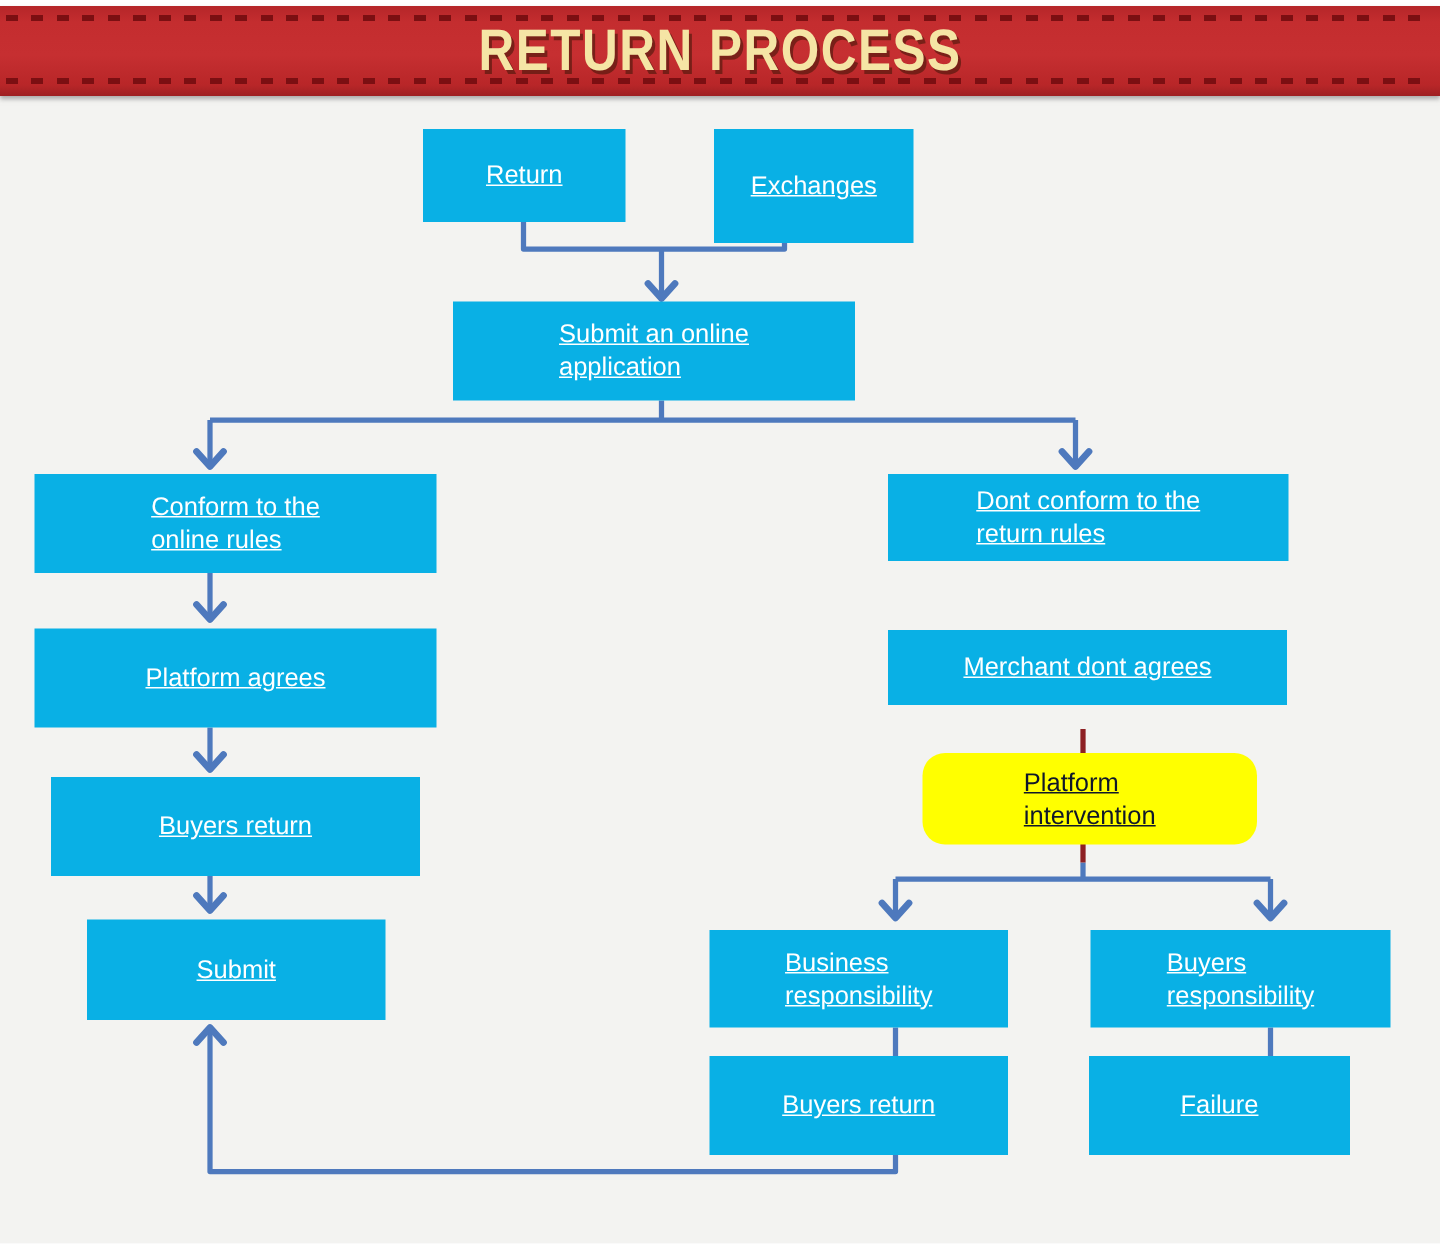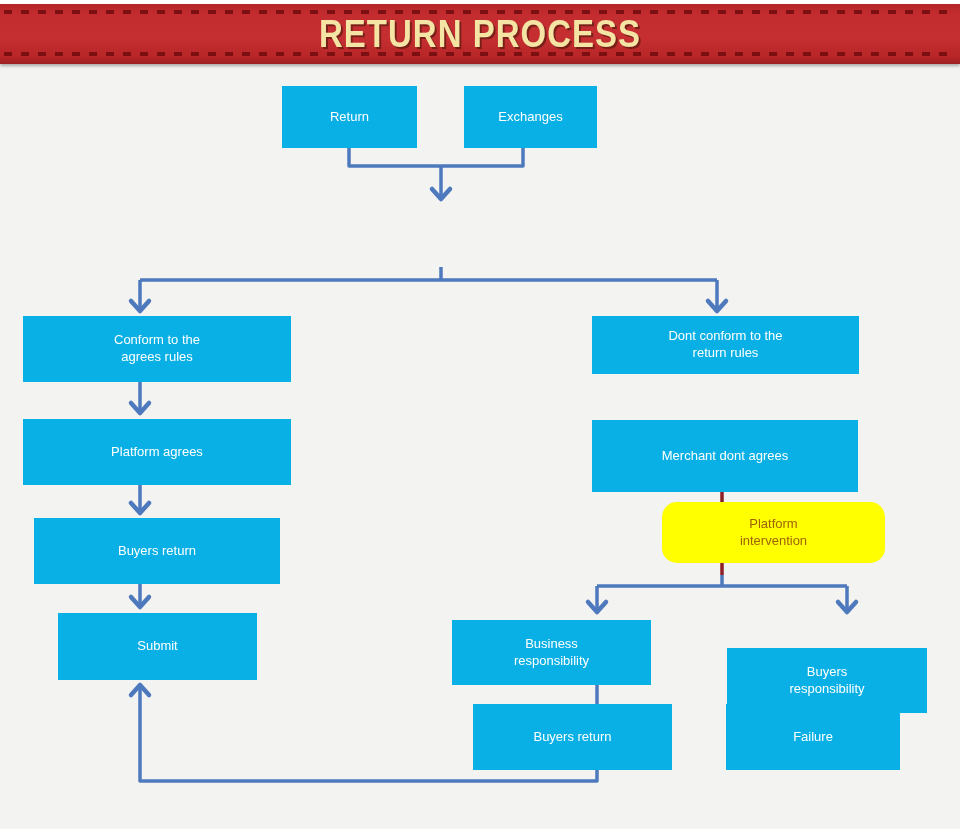--- a/index.html
+++ b/index.html
@@ -41,46 +41,45 @@
     transform: scaleY(1.18);
     text-shadow: 2px 2px 0 rgba(80,25,12,0.65);
   }
 
   
   .node {
     position: absolute;
     background: #09b0e5;
     color: #ffffff;
     display: flex; align-items: center; justify-content: center;
-    text-align: center;
-    font-size: 13px;
+    font-size: 17px;
     line-height: 1.28;
     white-space: pre-line;
     z-index: 2;
+    text-decoration: underline;
   }
   .node.highlight {
     background: #ffff00;
-    color: #a16207;
+    color: #0f172a;
     border-radius: 15px;
     z-index: 3;
-    margin-left: 47px;
   }
 
   .n-return            { left: 282px; top: 86px;  width: 135px; height: 62px; }
-  .n-exchanges         { left: 464px; top: 86px;  width: 133px; height: 62px; }
+  .n-exchanges         { left: 476px; top: 86px;  width: 133px; height: 76px; }
   .n-submit            { left: 302px; top: 201px; width: 268px; height: 66px; }
   .n-conform           { left: 23px;  top: 316px; width: 268px; height: 66px; }
   .n-dont-conform      { left: 592px; top: 316px; width: 267px; height: 58px; }
   .n-merchant-agrees   { left: 23px;  top: 419px; width: 268px; height: 66px; }
-  .n-merchant-dont     { left: 592px; top: 420px; width: 266px; height: 72px; }
+  .n-merchant-dont     { left: 592px; top: 420px; width: 266px; height: 50px; }
   .n-platform          { left: 615px; top: 502px; width: 223px; height: 61px; }
   .n-buyers-return     { left: 34px;  top: 518px; width: 246px; height: 66px; }
   .n-success           { left: 58px;  top: 613px; width: 199px; height: 67px; }
-  .n-business-resp     { left: 452px; top: 620px; width: 199px; height: 65px; }
-  .n-buyers-resp       { left: 727px; top: 620px; width: 200px; height: 65px; margin-top: 28px; }
+  .n-business-resp     { left: 473px; top: 620px; width: 199px; height: 65px; }
+  .n-buyers-resp       { left: 727px; top: 620px; width: 200px; height: 65px; }
   .n-buyers-return-2   { left: 473px; top: 704px; width: 199px; height: 66px; }
   .n-failure           { left: 726px; top: 704px; width: 174px; height: 66px; }
 
   .connector-layer {
     position: absolute; left: 0; top: 0; width: 960px; height: 829px;
     z-index: 1;
   }
 </style>
 </head>
 <body>
@@ -121,22 +120,24 @@
       <path d="M131 503 L140 513 L149 503"></path>
       <path d="M131 597 L140 607 L149 597"></path>
       <path d="M588 602 L597 612 L606 602"></path>
       <path d="M838 602 L847 612 L856 602"></path>
       <path d="M131 695 L140 685 L149 695"></path>
     </g>
   </svg>
 
   <div class="node n-return">Return</div>
   <div class="node n-exchanges">Exchanges</div>
+  <div class="node n-submit">Submit an online
+application</div>
   <div class="node n-conform">Conform to the
-agrees rules</div>
+online rules</div>
   <div class="node n-dont-conform">Dont conform to the
 return rules</div>
   <div class="node n-merchant-agrees">Platform agrees</div>
   <div class="node n-merchant-dont">Merchant dont agrees</div>
   <div class="node highlight n-platform">Platform
 intervention</div>
   <div class="node n-buyers-return">Buyers return</div>
   <div class="node n-success">Submit</div>
   <div class="node n-business-resp">Business
 responsibility</div>

